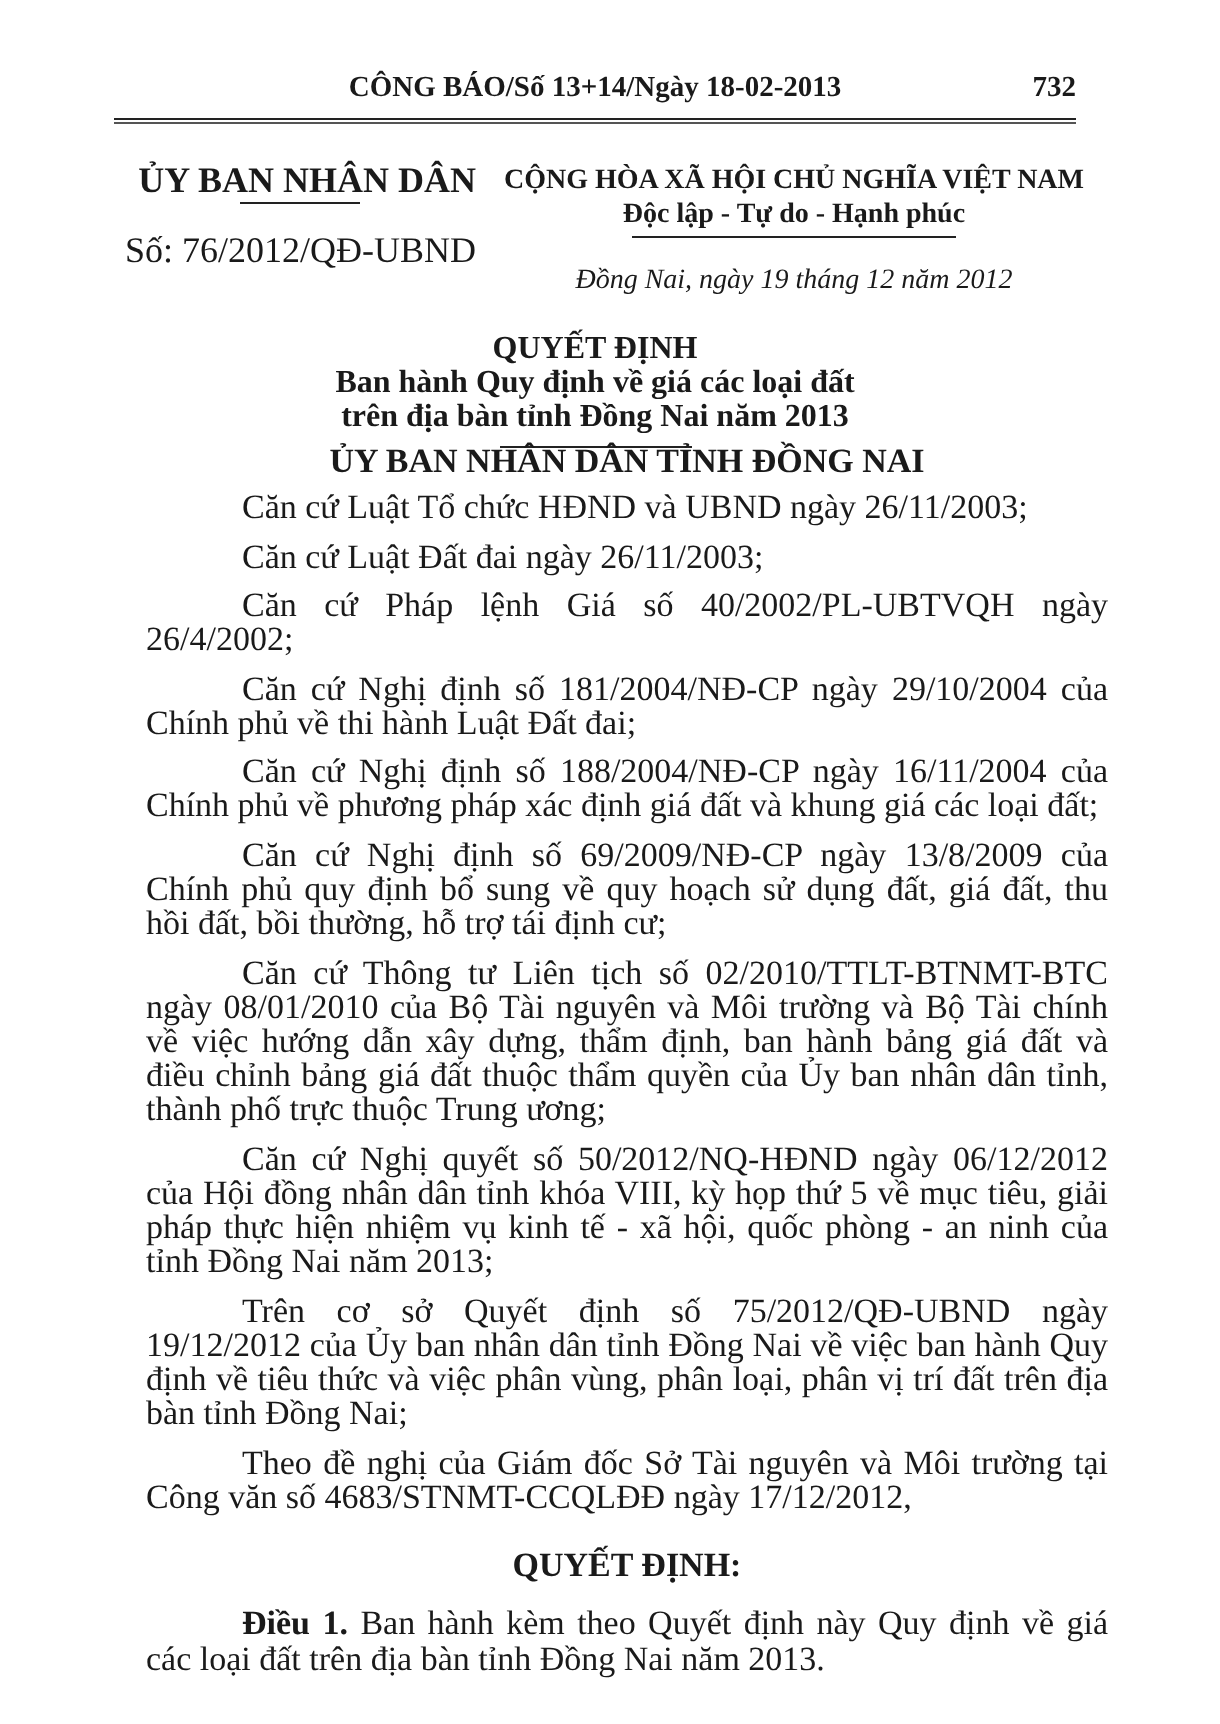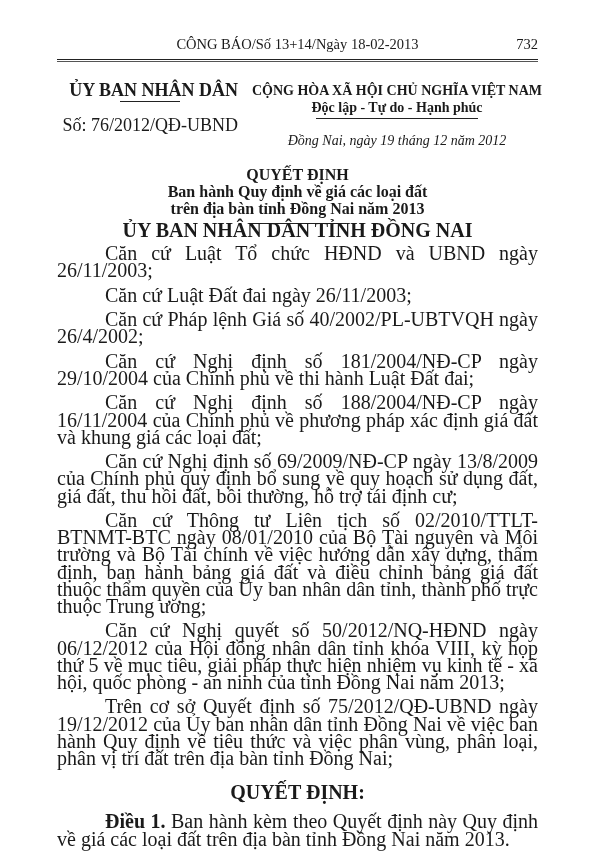--- a/index.html
+++ b/index.html
@@ -5,20 +5,21 @@
   html, body { margin: 0; padding: 0; background: #ffffff; }
   body {
     width: 610px; height: 862px; position: relative; overflow: hidden;
     font-family: "Liberation Serif", "DejaVu Serif", serif;
     color: #1a1a1a;
   }
   .page { position: absolute; left: 0; top: 0; width: 610px; height: 862px; }
   .running-head {
     position: absolute; left: 57px; top: 36px; width: 481px; height: 20px;
     font-size: 14.5px;
+    font-weight: bold;
   }
   .running-head .title { position: absolute; left: 0; right: 0; text-align: center; top: 0; }
   .running-head .pgno { position: absolute; right: 0; top: 0; }
   .rule {
     position: absolute; left: 57px; top: 59px; width: 481px; height: 3px;
     border-top: 1.4px solid #222; border-bottom: 1px solid #555; box-sizing: border-box;
   }
   .left-col {
     position: absolute; left: 62px; top: 82px; width: 176px; text-align: right;
     font-size: 18px;
@@ -33,21 +34,21 @@
   .under-long { display: block; margin: 2px auto 0; width: 162px; border-top: 1px solid #222; }
   .so { margin-top: 13px; display: block; }
   .date { margin-top: 14px; display: block; font-style: italic; }
   .decision-title {
     position: absolute; left: 57px; width: 481px; top: 166px; text-align: center;
     font-size: 16px; font-weight: bold;
   }
   .decision-title .line { line-height: 17px; }
   .title-rule { display: block; width: 96px; margin: 6px auto 0; border-top: 1px solid #222; }
   .body {
-    position: absolute; left: 57px; width: 481px; top: 222px; font-size: 20px;
+    position: absolute; left: 73px; width: 481px; top: 222px; font-size: 17px;
     line-height: 17.2px; text-align: justify;
   }
   .body .org { text-align: center; font-weight: bold; margin: 0 0 6px 0; }
   .body p { margin: 0 0 7.2px 0; text-indent: 48px; }
   .body .qd { text-align: center; font-weight: bold; text-indent: 0; margin: 17px 0 12px 0; }
   .body .article-label { font-weight: bold; }
 </style>
 </head>
 <body>
 
@@ -83,17 +84,18 @@
     <div class="org">ỦY BAN NHÂN DÂN TỈNH ĐỒNG NAI</div>
     <p>Căn cứ Luật Tổ chức HĐND và UBND ngày 26/11/2003;</p>
     <p>Căn cứ Luật Đất đai ngày 26/11/2003;</p>
     <p>Căn cứ Pháp lệnh Giá số 40/2002/PL-UBTVQH ngày 26/4/2002;</p>
     <p>Căn cứ Nghị định số 181/2004/NĐ-CP ngày 29/10/2004 của Chính phủ về thi hành Luật Đất đai;</p>
     <p>Căn cứ Nghị định số 188/2004/NĐ-CP ngày 16/11/2004 của Chính phủ về phương pháp xác định giá đất và khung giá các loại đất;</p>
     <p>Căn cứ Nghị định số 69/2009/NĐ-CP ngày 13/8/2009 của Chính phủ quy định bổ sung về quy hoạch sử dụng đất, giá đất, thu hồi đất, bồi thường, hỗ trợ tái định cư;</p>
     <p>Căn cứ Thông tư Liên tịch số 02/2010/TTLT-BTNMT-BTC ngày 08/01/2010 của Bộ Tài nguyên và Môi trường và Bộ Tài chính về việc hướng dẫn xây dựng, thẩm định, ban hành bảng giá đất và điều chỉnh bảng giá đất thuộc thẩm quyền của Ủy ban nhân dân tỉnh, thành phố trực thuộc Trung ương;</p>
     <p>Căn cứ Nghị quyết số 50/2012/NQ-HĐND ngày 06/12/2012 của Hội đồng nhân dân tỉnh khóa VIII, kỳ họp thứ 5 về mục tiêu, giải pháp thực hiện nhiệm vụ kinh tế - xã hội, quốc phòng - an ninh của tỉnh Đồng Nai năm 2013;</p>
     <p>Trên cơ sở Quyết định số 75/2012/QĐ-UBND ngày 19/12/2012 của Ủy ban nhân dân tỉnh Đồng Nai về việc ban hành Quy định về tiêu thức và việc phân vùng, phân loại, phân vị trí đất trên địa bàn tỉnh Đồng Nai;</p>
+    <p>Theo đề nghị của Giám đốc Sở Tài nguyên và Môi trường tại Công văn số 4683/STNMT-CCQLĐĐ ngày 17/12/2012,</p>
     <p class="qd">QUYẾT ĐỊNH:</p>
     <p><span class="article-label">Điều 1.</span><span> Ban hành kèm theo Quyết định này Quy định về giá các loại đất trên địa bàn tỉnh Đồng Nai năm 2013.</span></p>
   </div>
 
 </div>
 
 </body></html>

